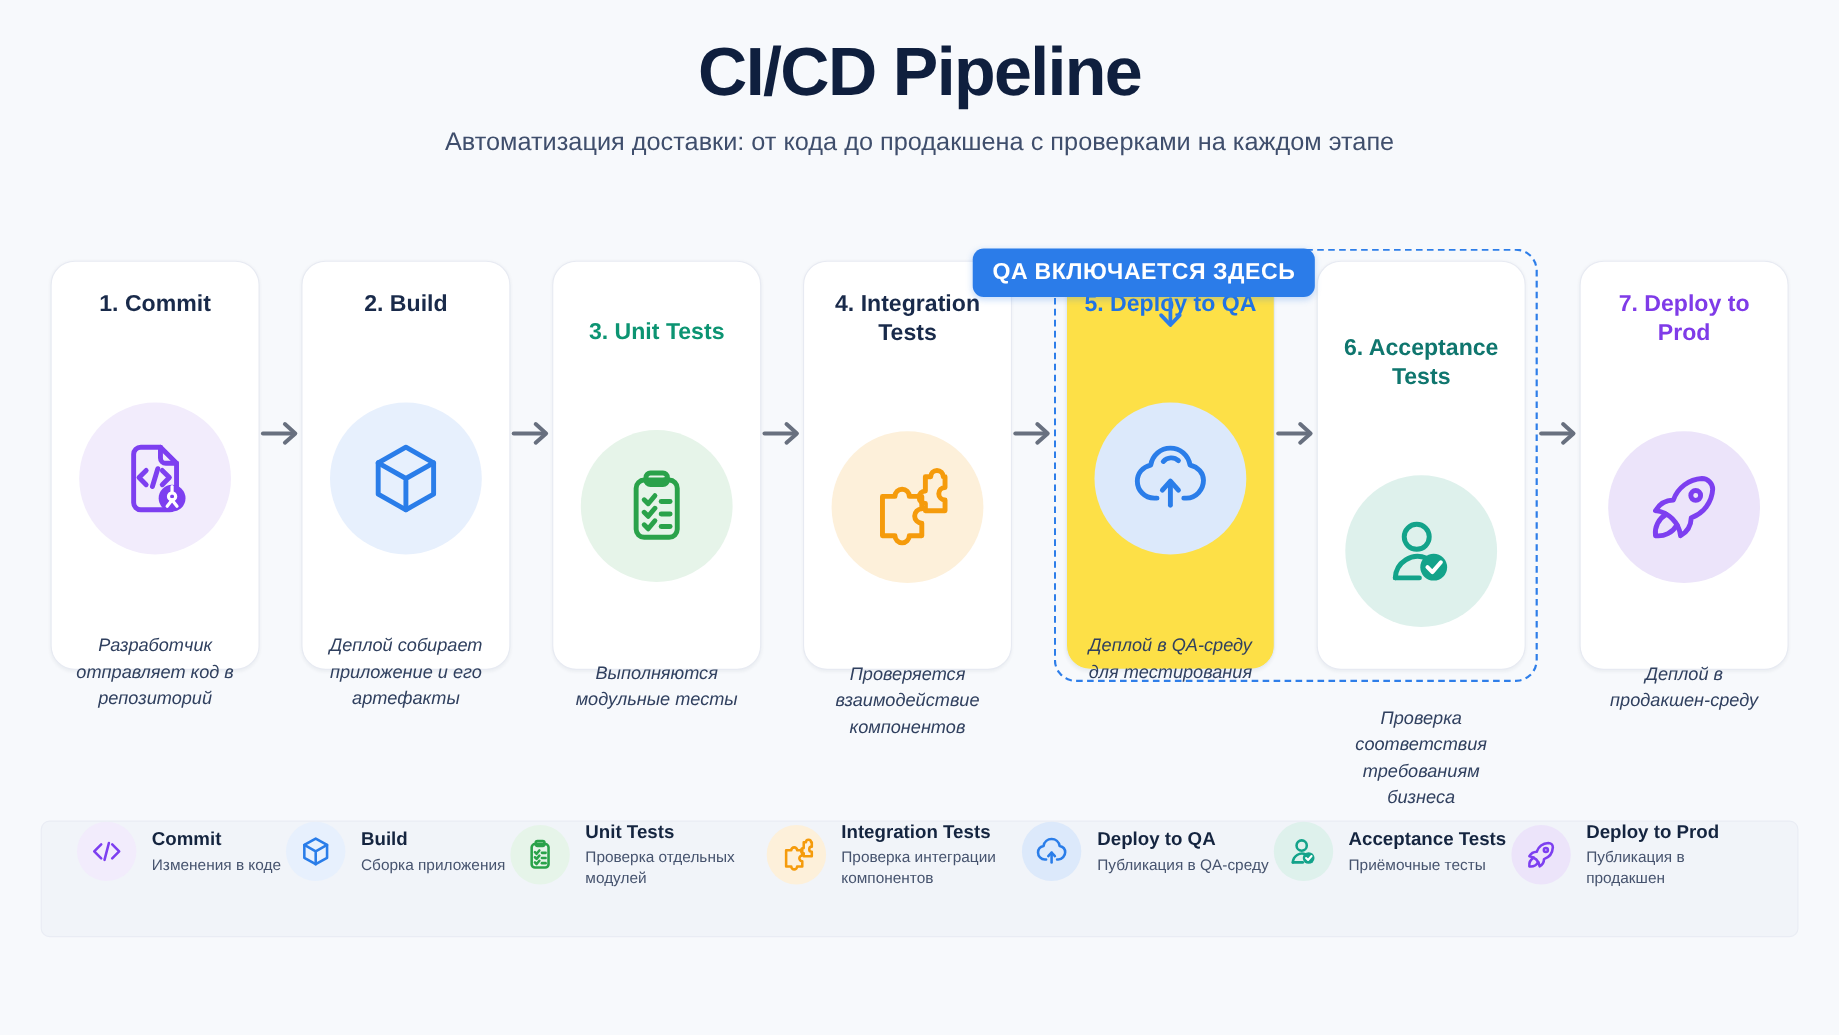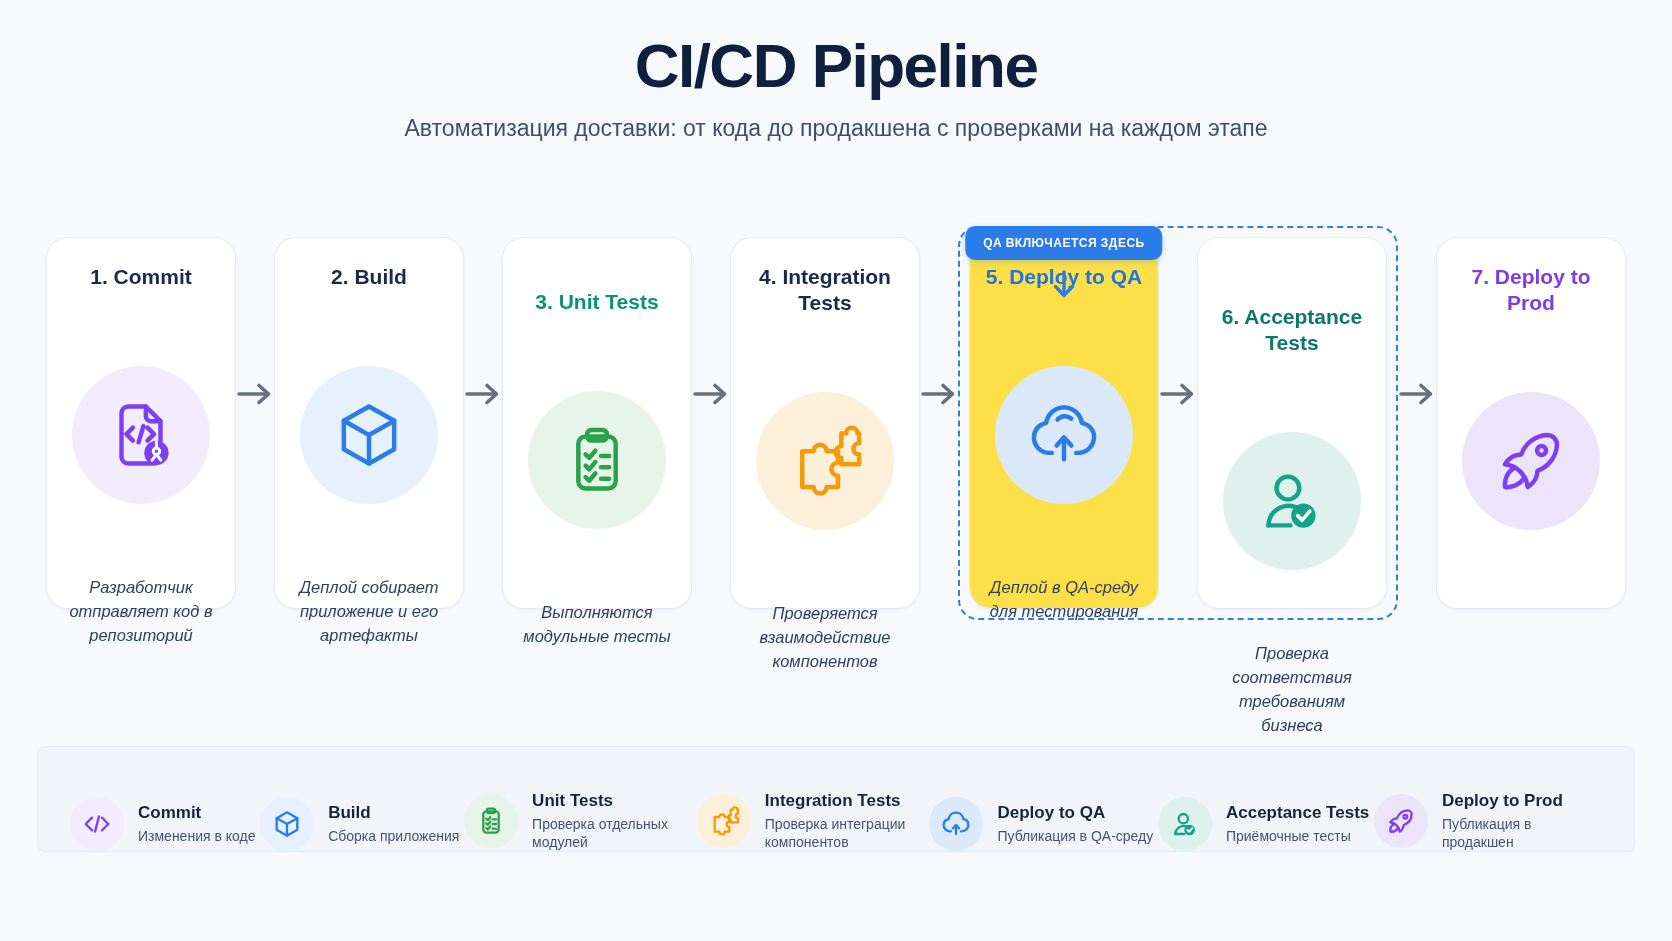--- a/index.html
+++ b/index.html
@@ -14,22 +14,22 @@
   .page-title {
     font-size:62px; font-weight:800; letter-spacing:-1.5px;
     color:#0f1f3e;
   }
   .page-subtitle {
     margin-top:14px; font-size:23px; font-weight:400; color:#3f4e6c;
   }
   
   .pipeline { position:relative; margin-top:34px; height:480px; }
   .qa-callout {
-    position:absolute; top:0; left:1064px; transform:translateX(-50%);
-    background:#2b7ce9; color:#fff; font-size:12px; font-weight:700;
+    position:absolute; top:0; left:1040px; transform:translateX(-50%);
+    background:#2b7ce9; color:#fff; font-size:21px; font-weight:700;
     letter-spacing:.5px; padding:10px 18px; border-radius:10px;
     white-space:nowrap; box-shadow:0 2px 6px rgba(43,124,233,.25);
   }
   .qa-callout-arrow {
     position:absolute; top:44px; left:1064px; transform:translateX(-50%);
   }
   .flow {
     margin-top:84px; display:flex; justify-content:center; align-items:center;
   }
   .card {
@@ -68,21 +68,21 @@
   .qa-zone {
     flex:none; display:flex; align-items:flex-start;
     padding:9px; border:2px dashed #2e7ee9; border-radius:20px;
   }
   .qa-zone .flow-arrow { margin-top:144px; }
   .card-qa { background:#fde047; border-color:#e3ecf8; }
   
   .legend {
     margin:40px 37px 0; height:106px; background:#f1f4f9;
     border:1px solid #e9ecf4; border-radius:8px;
-    display:flex; align-items:flex-end; justify-content:space-between;
+    display:flex; align-items:flex-start; justify-content:space-between;
     padding:0 32px;
   }
   .lg-item { display:flex; align-items:center; gap:14px; }
   .lg-bubble {
     width:54px; height:54px; border-radius:50%; flex:none;
     display:flex; align-items:center; justify-content:center;
   }
   .lg-text { display:flex; flex-direction:column; max-width:160px; }
   .lg-title { font-size:17px; font-weight:700; color:#14243f; line-height:1.2; }
   .lg-desc  { margin-top:3px; font-size:14px; color:#46536e; line-height:1.3; }
@@ -256,20 +256,21 @@
       <h3 class="card-title t-purple">7. Deploy to Prod</h3>
       <div class="bubble bg-purple2">
         <svg class="ic-purple" width="78" height="78" viewBox="0 0 96 96" style="color:#7d3ff0">
           <g fill="none" stroke="currentColor" stroke-width="5.5" stroke-linecap="round" stroke-linejoin="round">
             <path d="M16 52 a32 32 0 0 1 28 28 a24 24 0 0 0 12 -20 a36 36 0 0 0 24 -32 a12 12 0 0 0 -12 -12 a36 36 0 0 0 -32 24 a24 24 0 0 0 -20 12"></path>
             <path d="M28 56 a24 24 0 0 0 -12 24 a24 24 0 0 0 24 -12"></path>
             <circle cx="61" cy="35" r="5.5"></circle>
           </g>
         </svg>
       </div>
+      <p class="card-desc">Деплой в продакшен-среду</p>
     </article>
 
   </div>
 </section>
 
 <section class="legend">
 
   <div class="lg-item">
     <span class="lg-bubble bg-purple">
       <svg width="32" height="32" viewBox="0 0 96 96" style="color:#7d3ff0">

